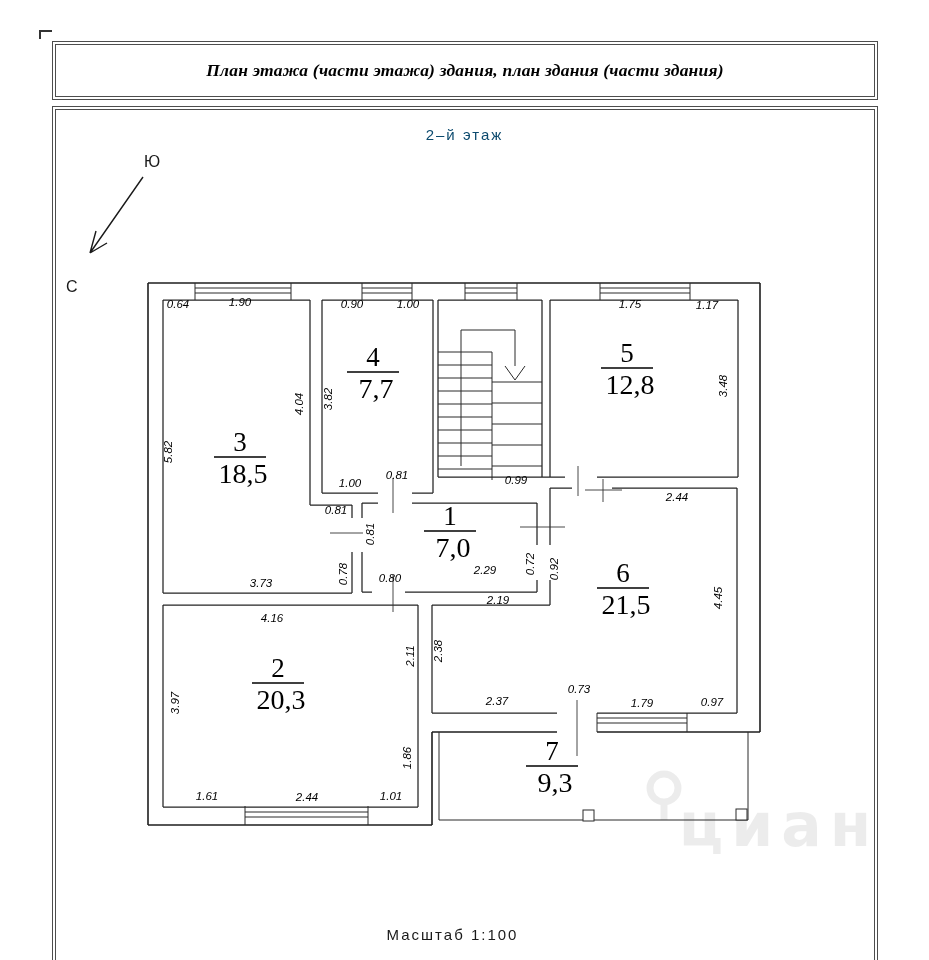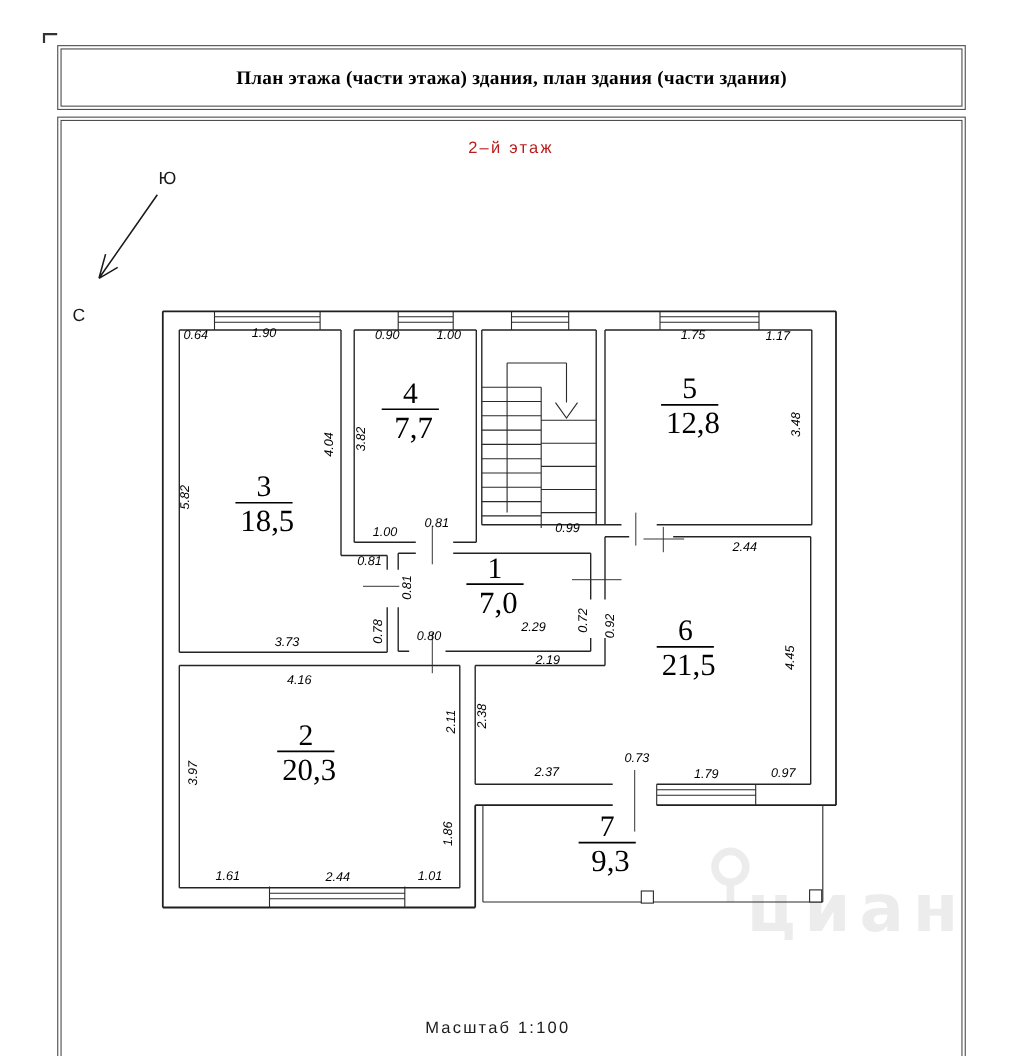--- a/index.html
+++ b/index.html
@@ -1,25 +1,25 @@
 <!DOCTYPE html>
 <html><head>
 <meta charset="utf-8">
 <style>
   html,body{margin:0;padding:0;background:#fff;}
   .page{position:relative;width:929px;height:960px;background:#fff;overflow:hidden;
         font-family:"Liberation Sans",sans-serif;color:#000;}
   .box{position:absolute;border:1px solid #4d4d4d;}
   .box-inner{position:absolute;inset:2px;border:1px solid #4d4d4d;}
-  .title-box{left:52px;top:41px;width:824px;height:57px;}
+  .title-box{left:52px;top:41px;width:824px;height:57px;font-style:italic;}
   .main-box{left:52px;top:106px;width:824px;height:900px;}
   .page-title{position:absolute;inset:0;display:flex;align-items:center;justify-content:center;
         font-family:"Liberation Serif",serif;font-weight:bold;font-size:17.5px;letter-spacing:.2px;}
   .floor-title{position:absolute;left:0;top:126px;width:929px;text-align:center;
-        font-size:15px;letter-spacing:2px;color:#b91c1c;}
+        font-size:15px;letter-spacing:2px;color:#0c4a6e;}
   .scale-note{position:absolute;left:-12px;top:926px;width:929px;text-align:center;
         font-size:15px;letter-spacing:2px;color:#1a1a1a;}
   svg.plan{position:absolute;left:0;top:0;}
   .w-outer{stroke:#1f1f1f;stroke-width:1.6;fill:none;}
   .w-inner{stroke:#242424;stroke-width:1.25;fill:none;}
   .w-thin{stroke:#2a2a2a;stroke-width:1;fill:none;}
   .tick{stroke:#333;stroke-width:.9;fill:none;}
   .post{stroke:#2a2a2a;stroke-width:1;fill:#fff;}
   text.dim{font:italic 11.5px "Liberation Sans",sans-serif;fill:#000;}
   text.rnum{font:27px "Liberation Serif",serif;fill:#000;}

